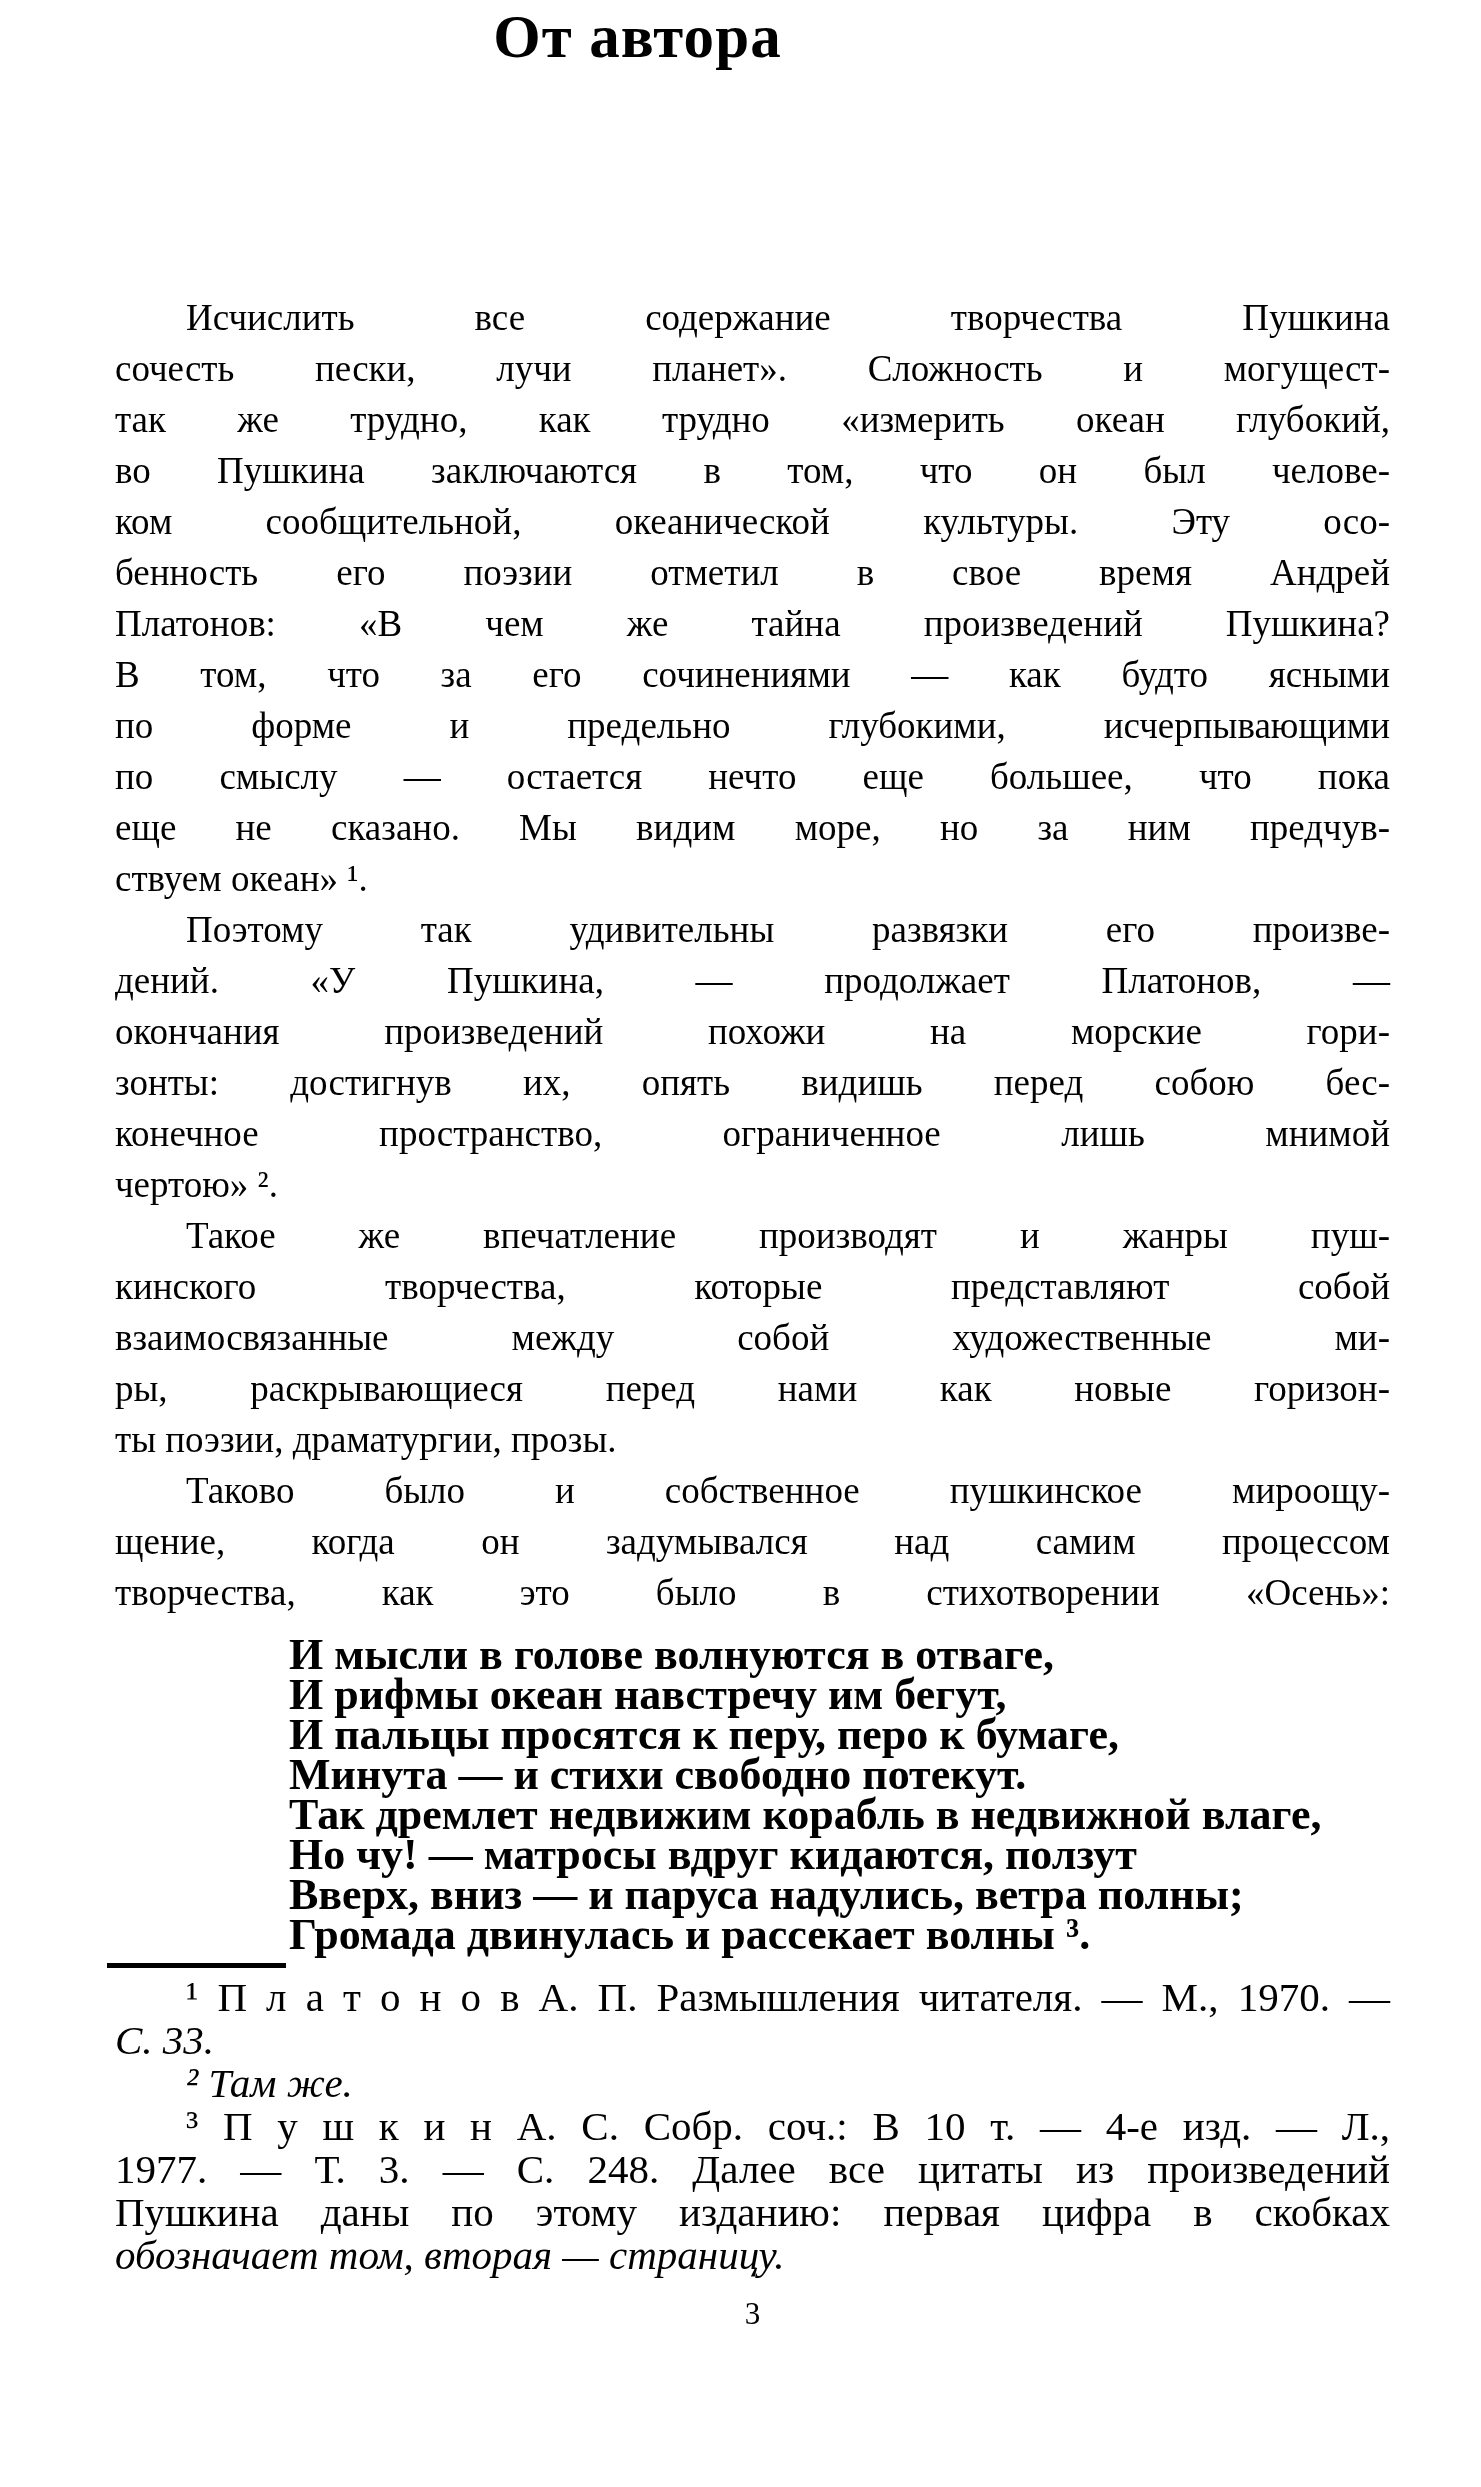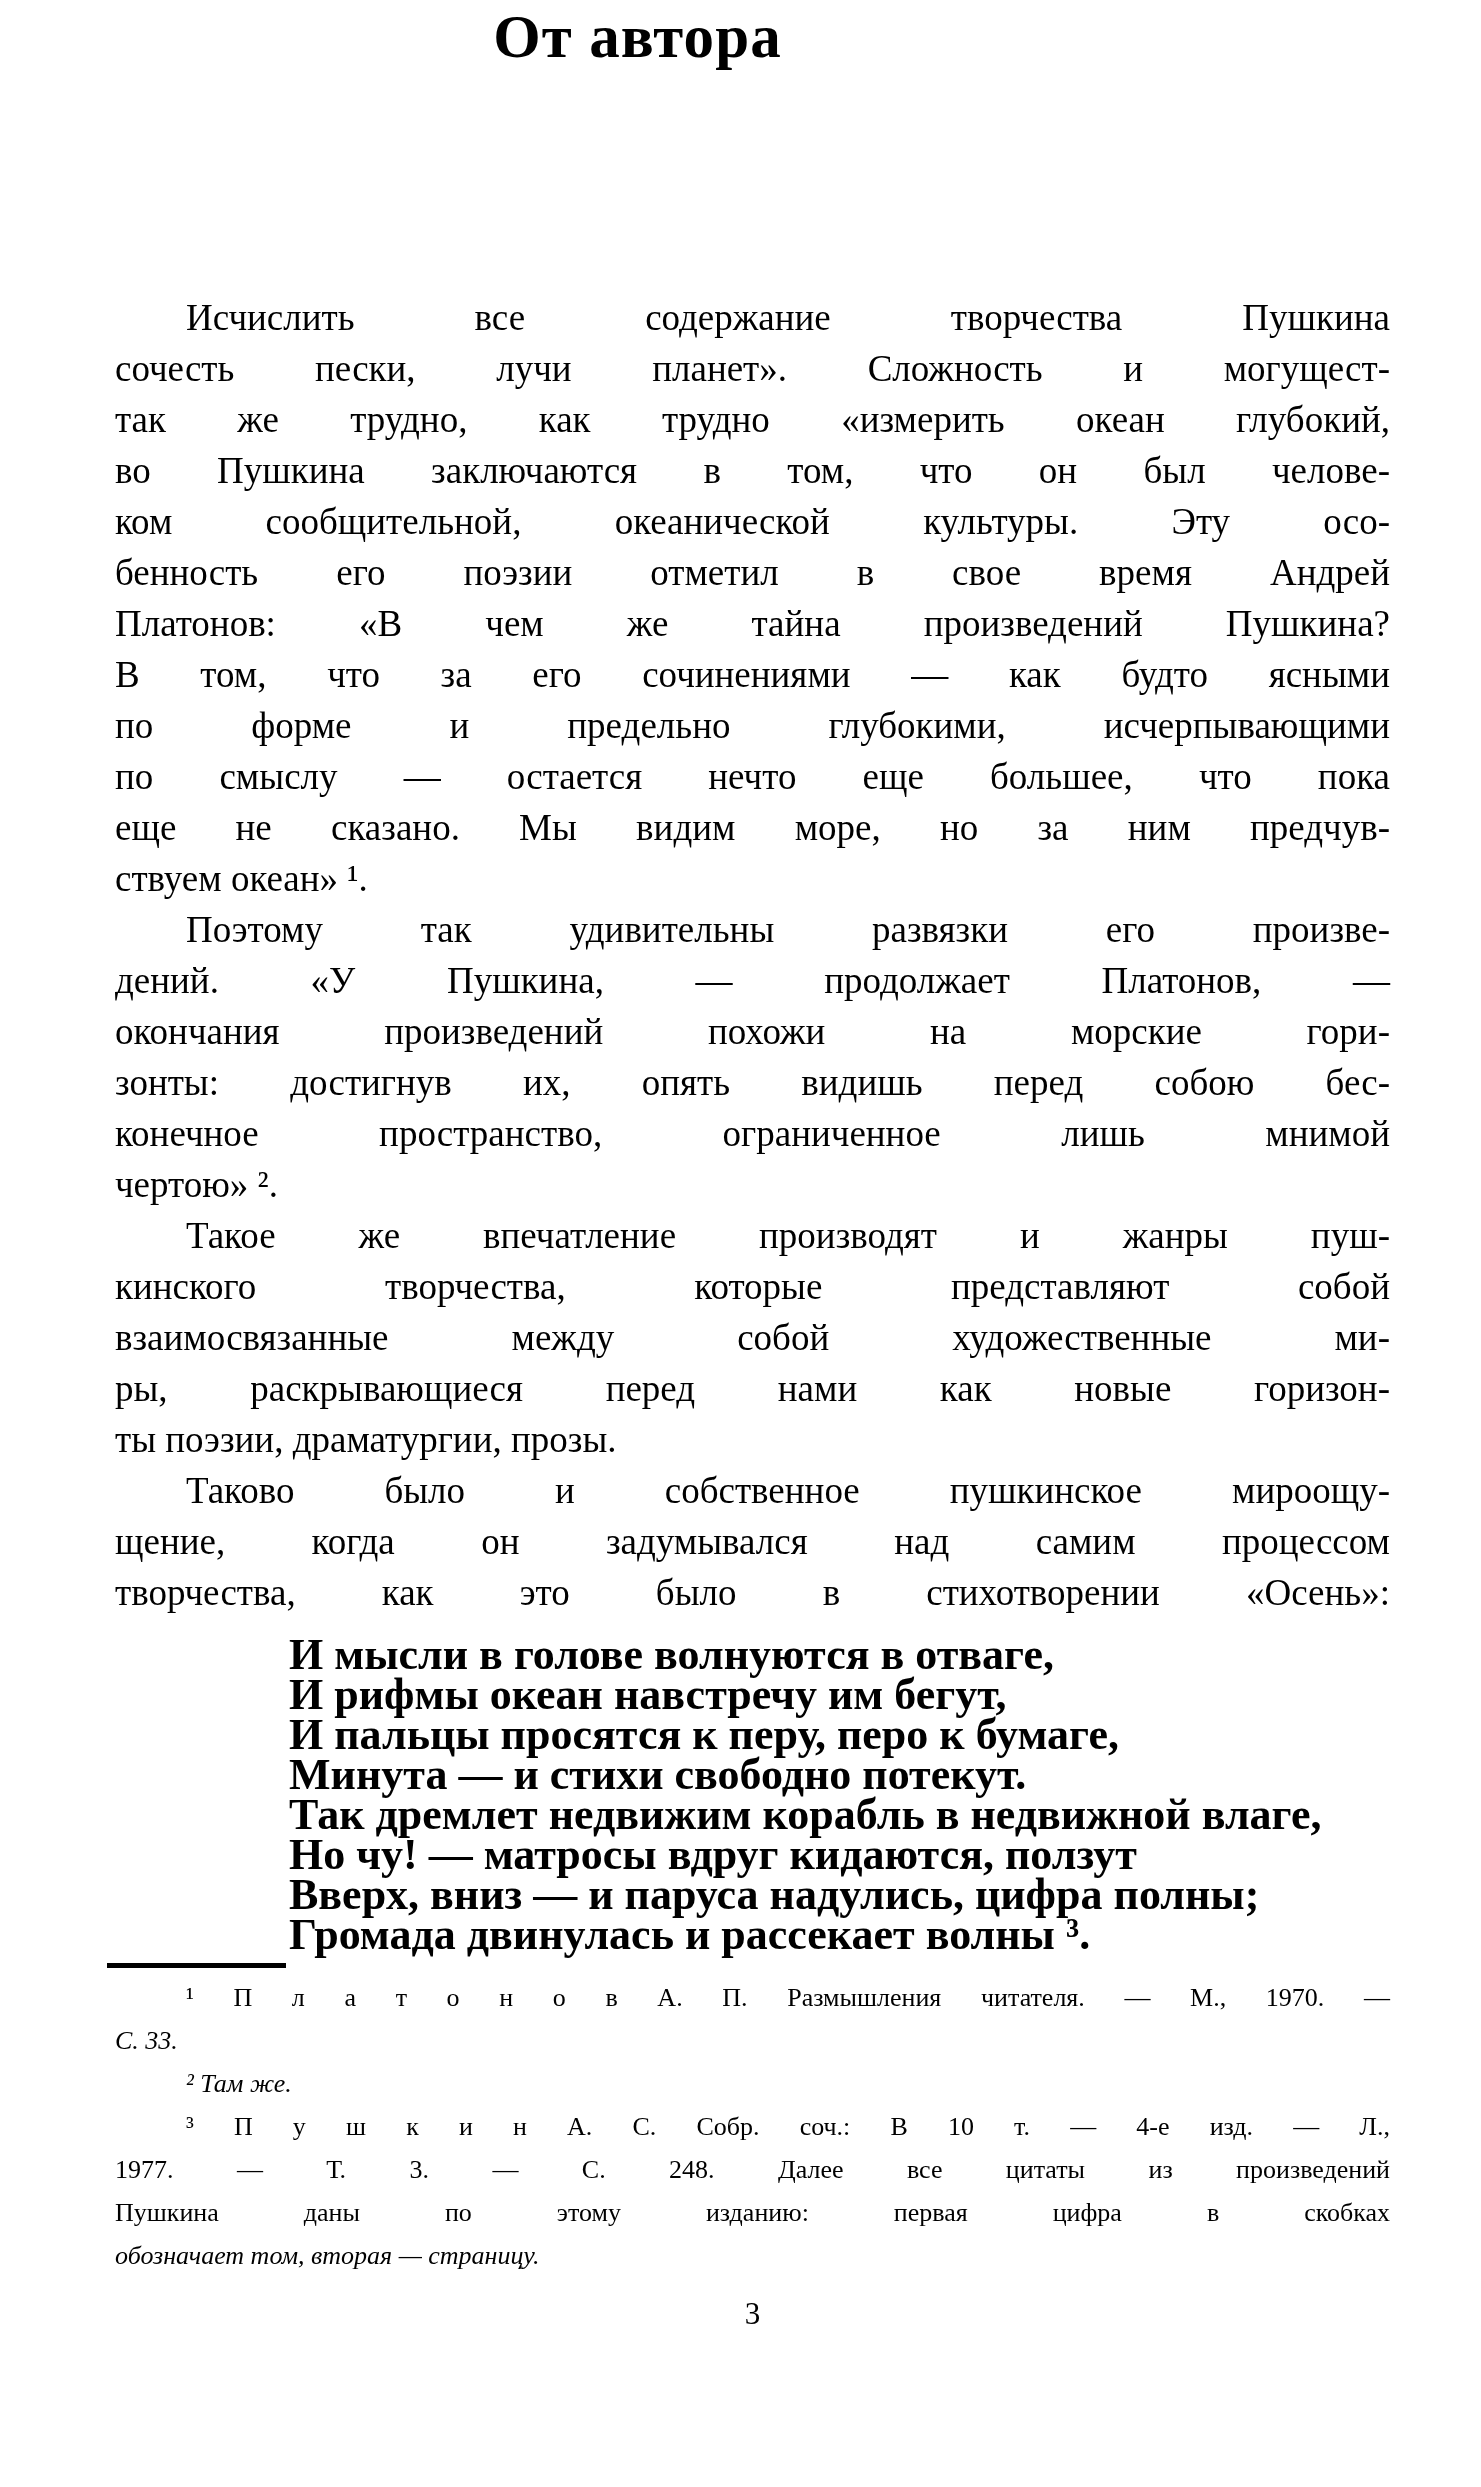--- a/index.html
+++ b/index.html
@@ -55,21 +55,21 @@
   }
   .fnrule {
     margin-top: 7.8px;
     margin-left: -8.4px;
     width: 179px;
     height: 5.6px;
     background: #000000;
   }
   .footnotes {
     margin-top: 7.8px;
-    font-size: 26px;
+    font-size: 41px;
     line-height: 43px;
   }
   .fline {
     height: 43px;
     white-space: nowrap;
     text-align: justify;
     text-align-last: justify;
   }
   .fline.first { text-indent: 71px; }
   .fline.last  { text-align: center; text-align-last: left; font-style: italic; }
@@ -123,21 +123,21 @@
           <div class="bline">творчества, как это было в стихотворении «Осень»:</div>
         </div>
       </div>
     <div class="poem">
         <div class="pline">И мысли в голове волнуются в отваге,</div>
         <div class="pline">И рифмы океан навстречу им бегут,</div>
         <div class="pline">И пальцы просятся к перу, перо к бумаге,</div>
         <div class="pline">Минута — и стихи свободно потекут.</div>
         <div class="pline">Так дремлет недвижим корабль в недвижной влаге,</div>
         <div class="pline">Но чу! — матросы вдруг кидаются, ползут</div>
-        <div class="pline">Вверх, вниз — и паруса надулись, цифра полны;</div>
+        <div class="pline">Вверх, вниз — и паруса надулись, ветра полны;</div>
         <div class="pline">Громада двинулась и рассекает волны ³.</div>
       </div>
     <div class="fnrule"></div>
     <div class="footnotes">
         <div>
           <div class="fline first">¹ П л а т о н о в  А. П. Размышления читателя. — М., 1970. —</div>
           <div class="fline last">С. 33.</div>
         </div>
         <div>
           <div class="fline first last">² Там же.</div>

